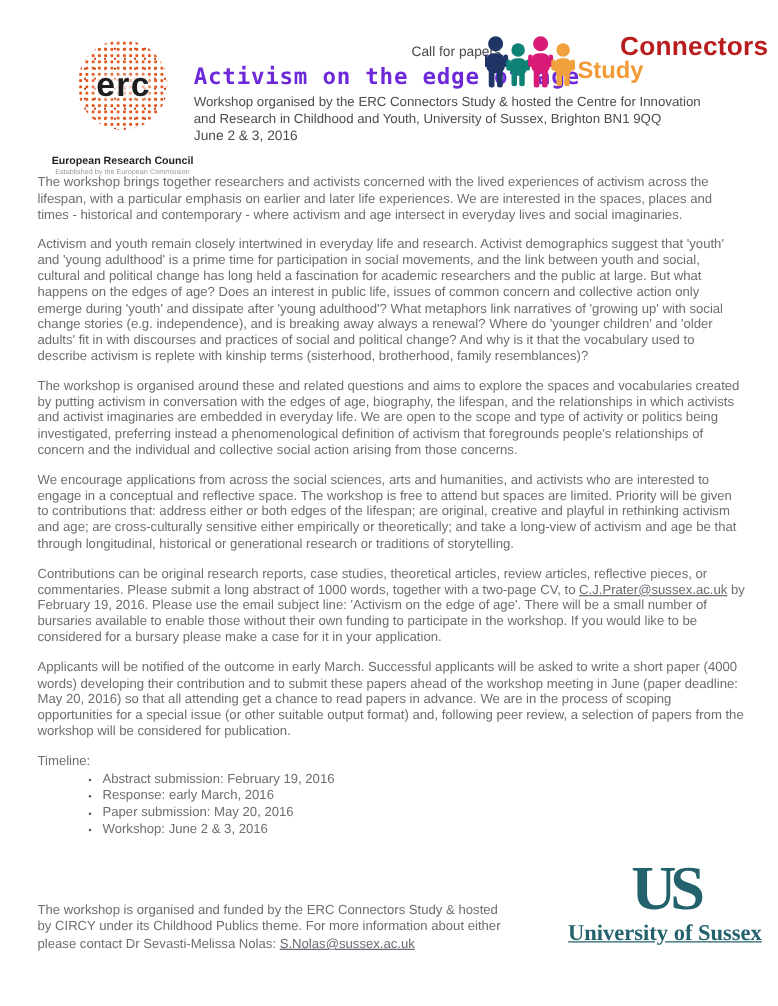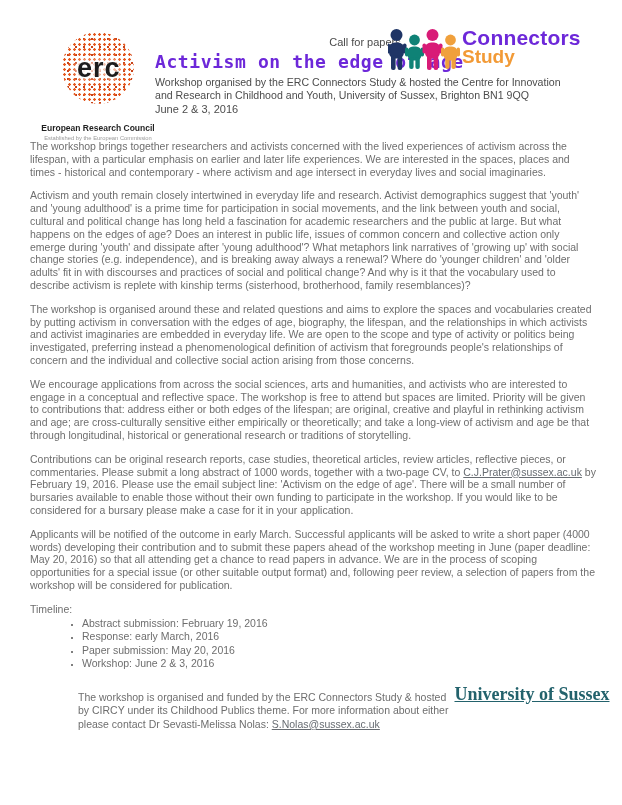--- a/index.html
+++ b/index.html
@@ -23,36 +23,36 @@
   .head-text{position:absolute;left:155px;top:36px;width:420px;}
   .kicker{font-size:11px;color:#4a4a4a;text-align:center;}
   .doc-title{margin:3px 0 4px 0;font-family:"DejaVu Sans Mono",monospace;
     font-size:18px;font-weight:bold;letter-spacing:0.6px;color:#6d28d9;}
   .subtitle{margin:0;font-size:10.6px;line-height:12.6px;color:#4c4c4c;}
   .dates{margin:2px 0 0 0;font-size:11px;color:#4c4c4c;}
 
   .connectors{position:absolute;left:388px;top:27px;width:230px;}
   .connectors-people{position:absolute;left:0;top:1px;}
   .connectors-text{position:absolute;left:74px;top:0;line-height:21px;}
-  .connectors-w1{display:block;font-size:21px;font-weight:bold;color:#6d28d9;letter-spacing:0.2px;}
+  .connectors-w1{display:block;font-size:21px;font-weight:bold;color:#b91c1c;letter-spacing:0.2px;margin-left:34px;}
   .connectors-w2{display:block;font-size:19px;font-weight:bold;color:#f29a36;margin-top:-2px;}
 
   
   .main{position:absolute;left:30px;top:140px;width:566px;}
   .main p{margin:0 0 11px 0;font-size:10.5px;line-height:12.8px;color:#6e6e6e;}
   .email-link{color:#676c72;text-decoration:underline;cursor:pointer;}
 
   .timeline-label{font-size:10.5px;line-height:13px;color:#6e6e6e;margin-top:2px;}
   .timeline-list{margin:1px 0 0 0;padding-left:52px;}
   .timeline-list li{font-size:10.5px;line-height:13.6px;color:#6e6e6e;}
   .timeline-list li::marker{font-size:8px;color:#555;}
 
   
-  .footer-note{position:absolute;left:30px;top:691px;width:376px;
-    font-size:10.5px;line-height:13.4px;color:#6e6e6e;margin-left:48px;}
+  .footer-note{position:absolute;left:30px;top:722px;width:376px;
+    font-size:10.5px;line-height:13.4px;color:#6e6e6e;}
   .sussex-logo{position:absolute;left:447px;top:684px;width:170px;text-align:center;
     font-family:"Liberation Serif",serif;color:#23626c;}
   .sussex-monogram{font-size:50px;font-weight:bold;letter-spacing:-5px;line-height:52px;}
   .sussex-name{font-size:18px;font-weight:bold;margin-top:0;white-space:nowrap;text-decoration:underline;}
 </style>
 </head>
 <body>
 
 <div class="page">
 
@@ -131,16 +131,17 @@
         <li>Response: early March, 2016</li>
         <li>Paper submission: May 20, 2016</li>
         <li>Workshop: June 2 &amp; 3, 2016</li>
       </ul>
     </div>
   </div>
 
   <div class="footer-note"><span>The workshop is organised and funded by the ERC Connectors Study &amp; hosted by CIRCY under its Childhood Publics theme. For more information about either please contact Dr Sevasti-Melissa Nolas: </span><a class="email-link">S.Nolas@sussex.ac.uk</a></div>
 
   <div class="sussex-logo">
+    <div class="sussex-monogram">US</div>
     <div class="sussex-name">University of Sussex</div>
   </div>
 
 </div>
 
 </body></html>

